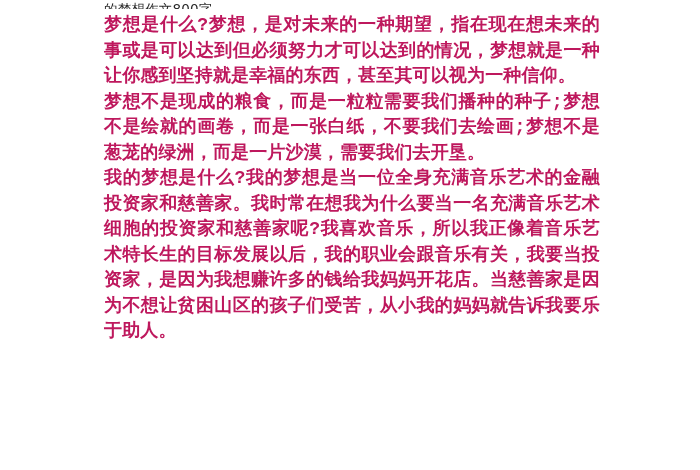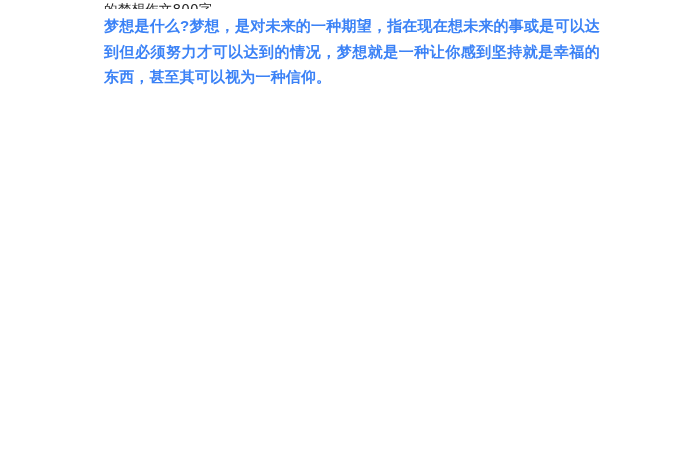--- a/index.html
+++ b/index.html
@@ -33,44 +33,46 @@
     color: #2a2a2a;
     font-size: 13.5px;
     line-height: 18px;
     letter-spacing: 0.2px;
     text-align: justify;
     text-justify: inter-ideograph;
     margin-bottom: 4px;
   }
   p.para {
     margin: 0 0 0 0;
-    color: #3b82f6;
-    font-size: 15px;
+    color: #be185d;
+    font-size: 18px;
     line-height: 25.5px;
     text-align: justify;
     text-justify: inter-ideograph;
     letter-spacing: 0.15px;
-    font-family: Liberation Sans, sans-serif;
+    font-family: Liberation Mono, monospace;
     font-weight: 600;
   }
   p.para.gap {
     margin-top: 11px;
   }
   .last-partial {
     overflow: hidden;
   }
 </style>
 </head>
 <body>
 
 <div class="page">
   <div class="doc-body">
 
     <div class="clipped-line">的梦想作文800字</div>
 
     <p class="para">梦想是什么?梦想，是对未来的一种期望，指在现在想未来的事或是可以达到但必须努力才可以达到的情况，梦想就是一种让你感到坚持就是幸福的东西，甚至其可以视为一种信仰。</p>
 
+    <p class="para">梦想不是现成的粮食，而是一粒粒需要我们播种的种子;梦想不是绘就的画卷，而是一张白纸，不要我们去绘画;梦想不是葱茏的绿洲，而是一片沙漠，需要我们去开垦。</p>
 
 
+    <p class="para">我的梦想是什么?我的梦想是当一位全身充满音乐艺术的金融投资家和慈善家。我时常在想我为什么要当一名充满音乐艺术细胞的投资家和慈善家呢?我喜欢音乐，所以我正像着音乐艺术特长生的目标发展以后，我的职业会跟音乐有关，我要当投资家，是因为我想赚许多的钱给我妈妈开花店。当慈善家是因为不想让贫困山区的孩子们受苦，从小我的妈妈就告诉我要乐于助人。</p>
 
 
   </div>
 </div>
 
 </body></html>

